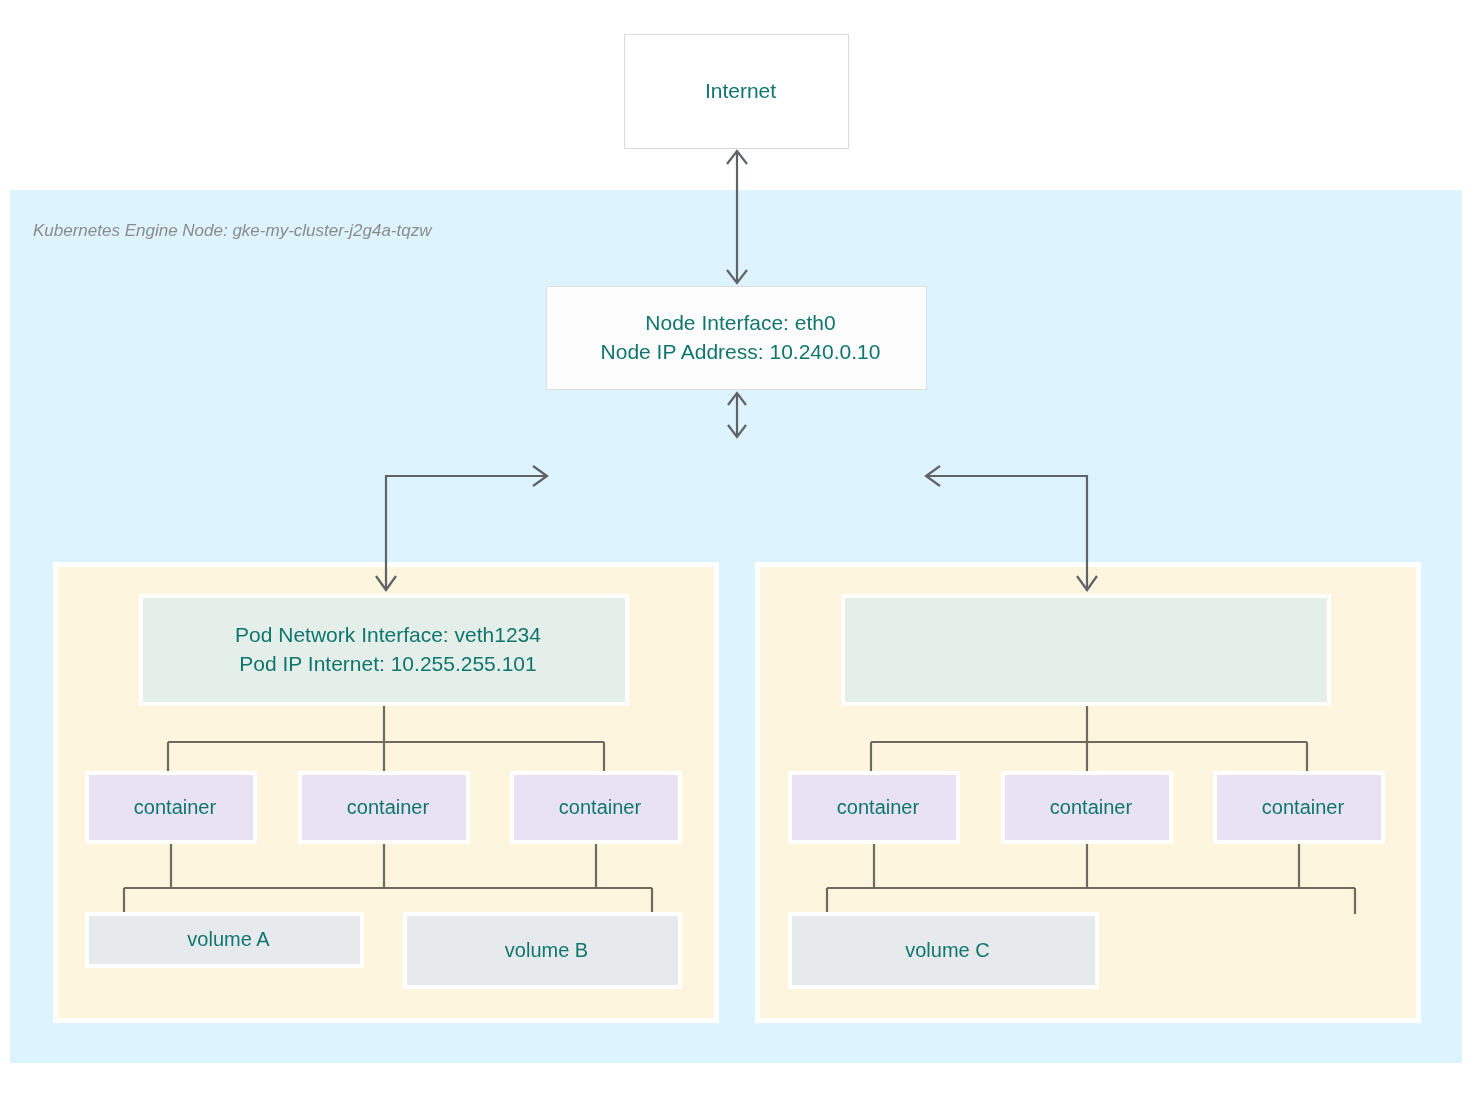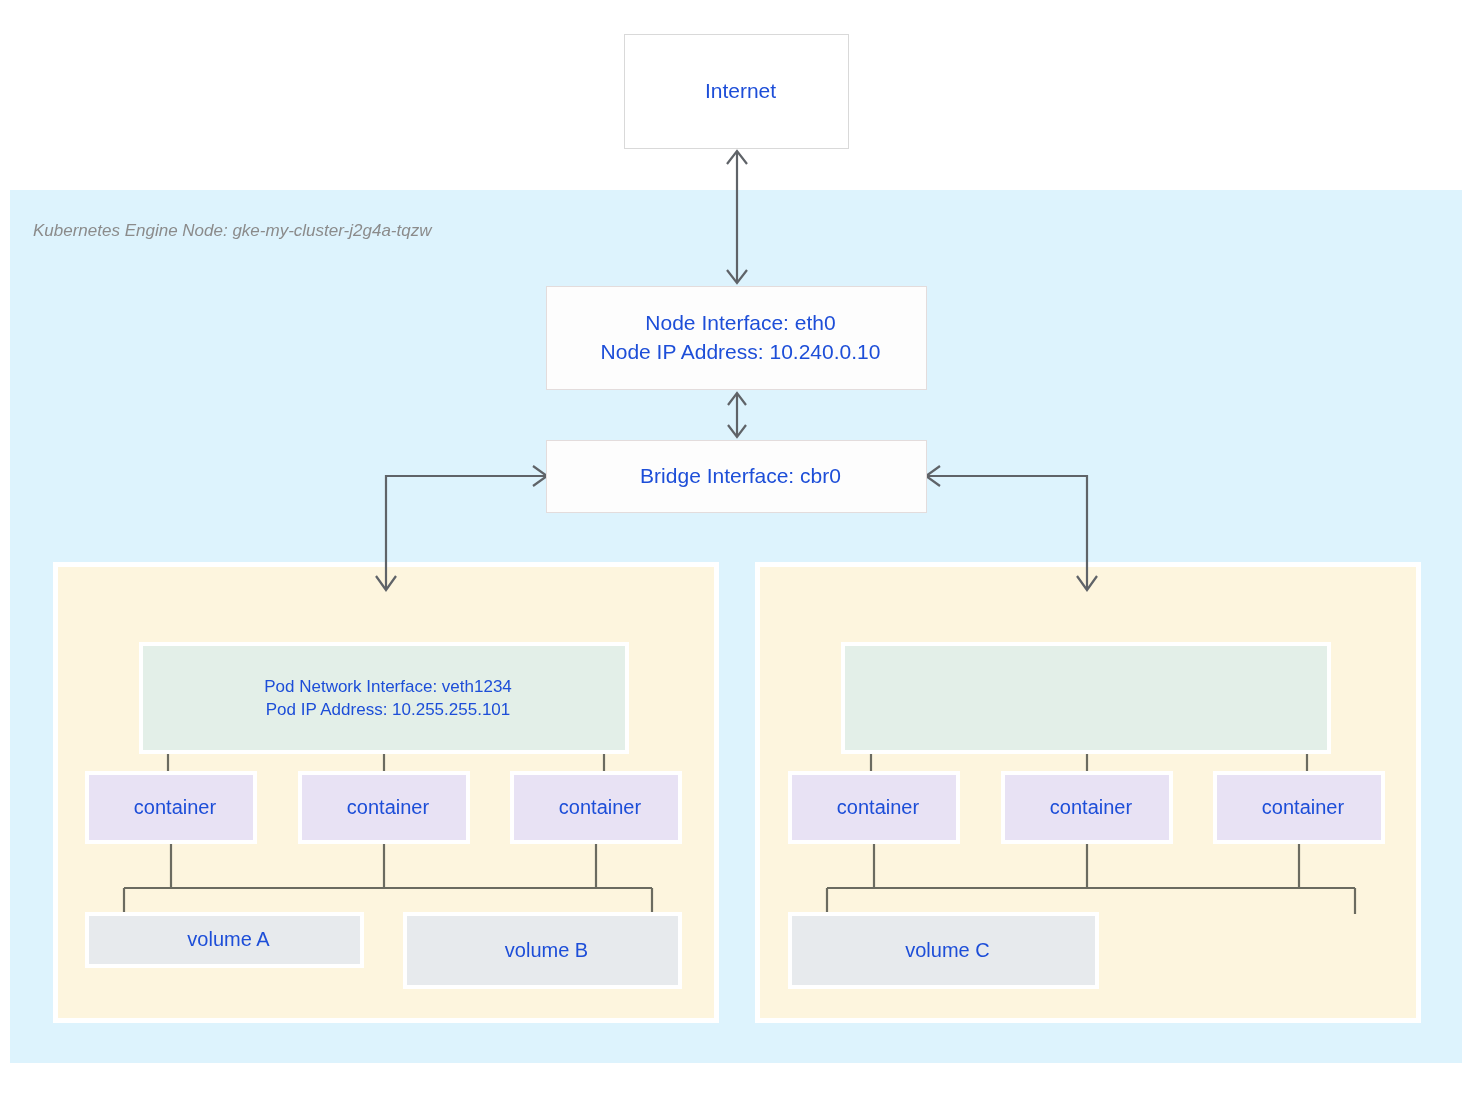--- a/index.html
+++ b/index.html
@@ -14,21 +14,21 @@
   }
   #stage { position: relative; width: 1472px; height: 1100px; overflow: hidden; }
 
   
   .box {
     position: absolute;
     display: flex;
     align-items: center;
     justify-content: center;
     text-align: center;
-    color: #1d4ed8;
+    color: #0f766e;
     line-height: 1.38;
     z-index: 4;
     padding-left: 8px;
   }
 
   .internet-box {
     background: #ffffff;
     border: 1px solid #d9d9d9;
     font-size: 21px;
   }
@@ -55,23 +55,22 @@
   .pod-region {
     position: absolute;
     background: #fdf5de;
     border: 5px solid #ffffff;
     z-index: 2;
   }
 
   .pod-iface-box {
     background: #e3efe8;
     border: 4px solid #ffffff;
-    font-size: 17px;
-    z-index: 4;
-    margin-top: 48px;
+    font-size: 21px;
+    z-index: 4;
   }
 
   .container-box {
     background: #e8e2f4;
     border: 4px solid #ffffff;
     font-size: 20px;
     z-index: 4;
   }
 
   .volume-box {
@@ -110,41 +109,38 @@
     <span>Node Interface: eth0</span>
     <span>Node IP Address: 10.240.0.10</span>
   </div>
 
   <svg class="conn" style="left:714px; top:389px;" width="46" height="52" viewBox="0 0 46 52">
     <line class="ln" x1="23" y1="5" x2="23" y2="47"></line>
     <path class="ah" d="M14,16 L23,4 L32,16"></path>
     <path class="ah" d="M14,36 L23,48 L32,36"></path>
   </svg>
 
-  <div class="box bridge-box" style="left:546px; top:440px; width:381px; height:73px;">
-    <span>Bridge Interface: cbr0</span>
-  </div>
 
   <svg class="conn" style="left:370px; top:460px;" width="190" height="135" viewBox="0 0 190 135">
     <path class="ln" d="M16,128 L16,16 L176,16"></path>
     <path class="ah" d="M163,6 L177,16 L163,26"></path>
     <path class="ah" d="M6,116 L16,130 L26,116"></path>
   </svg>
 
   <svg class="conn" style="left:913px; top:460px;" width="190" height="135" viewBox="0 0 190 135">
     <path class="ln" d="M174,128 L174,16 L14,16"></path>
     <path class="ah" d="M27,6 L13,16 L27,26"></path>
     <path class="ah" d="M164,116 L174,130 L184,116"></path>
   </svg>
 
   <div class="pod-region" style="left:53px; top:562px; width:666px; height:461px;"></div>
 
   <div class="box pod-iface-box" style="left:139px; top:594px; width:490px; height:112px; flex-direction:column;">
     <span>Pod Network Interface: veth1234</span>
-    <span>Pod IP Address: 10.255.255.101</span>
+    <span>Pod IP Internet: 10.255.255.101</span>
   </div>
 
   <svg class="conn" style="left:166px; top:706px;" width="440" height="66" viewBox="0 0 440 66">
     <path class="ln-thin" d="M218,0 L218,36"></path>
     <path class="ln-thin" d="M2,36 L438,36"></path>
     <path class="ln-thin" d="M2,36 L2,66"></path>
     <path class="ln-thin" d="M218,36 L218,66"></path>
     <path class="ln-thin" d="M438,36 L438,66"></path>
   </svg>
 

